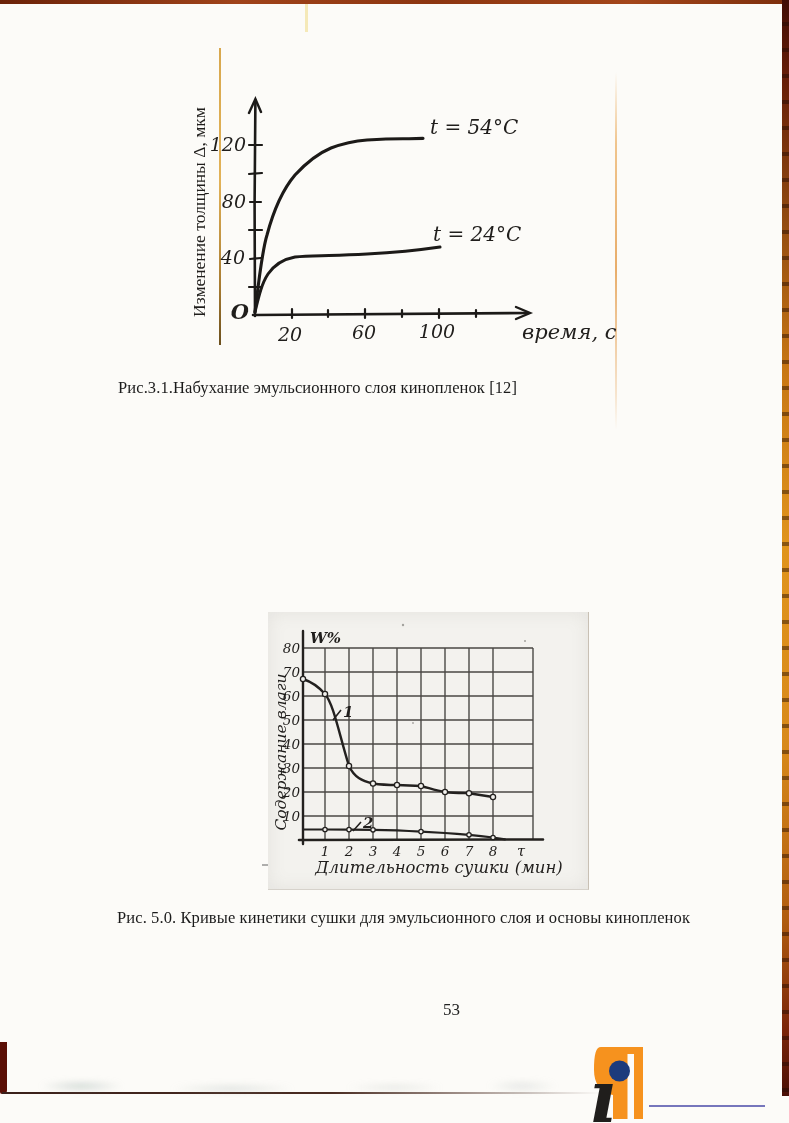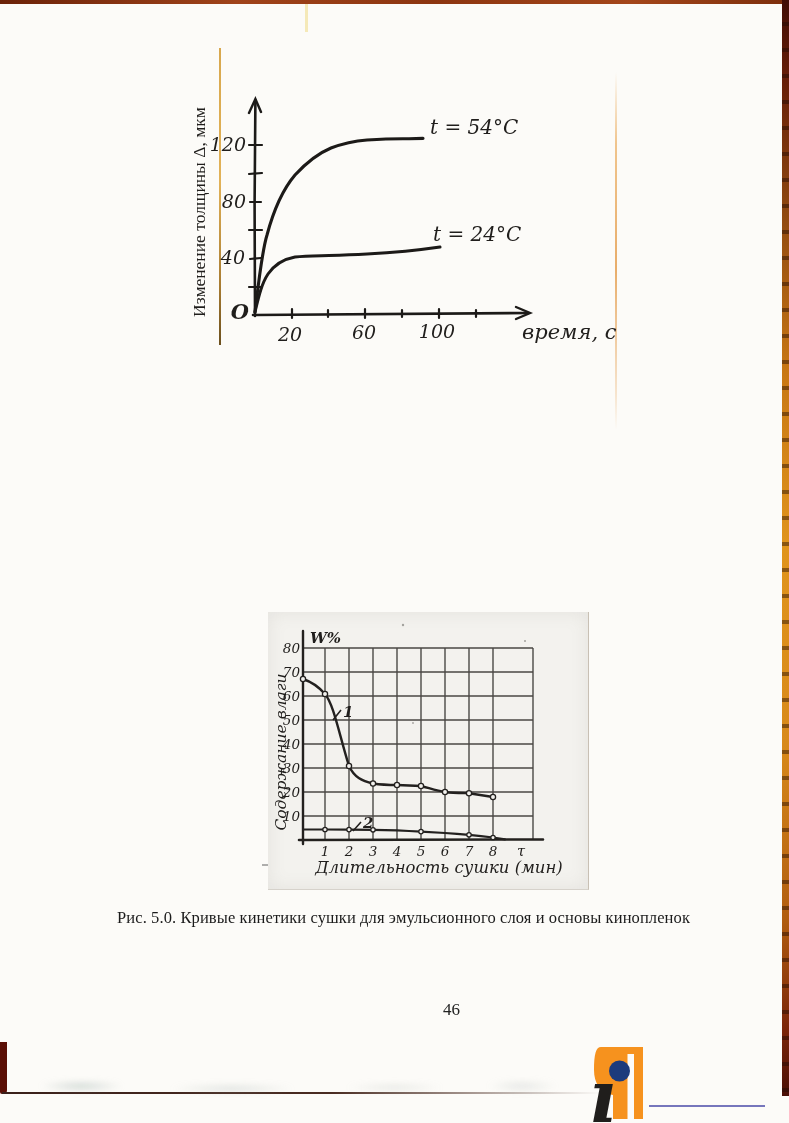--- a/index.html
+++ b/index.html
@@ -84,20 +84,21 @@
       <text x="57" y="264" font-size="21" font-weight="bold" text-anchor="middle">O</text>
       <text x="107" y="286" font-size="19" text-anchor="middle">20</text>
       <text x="181" y="284" font-size="19" text-anchor="middle">60</text>
       <text x="254" y="283" font-size="19" text-anchor="middle">100</text>
       <text x="247" y="79" font-size="20">t = 54°C</text>
       <text x="250" y="186" font-size="20">t = 24°C</text>
       <text x="339" y="284" font-size="21">время, с</text>
     </g>
   </svg>
 
+  <div class="abs caption" style="left:118px;top:378px;">Рис.3.1.Набухание эмульсионного слоя кинопленок [12]</div>
 
   <div class="abs" id="photo2-bg"></div>
   <svg class="abs" style="left:263px;top:603px;" width="335" height="295" viewBox="0 0 335 295">
 
     <g stroke="#34322e" stroke-width="1.4" opacity="0.88" fill="none">
       <path d="M62,45 V237 M86,45 V237 M110,45 V237 M134,45 V237 M158,45 V237 M182,45 V237 M206,45 V237 M230,45 V237 M270,45 V237"></path>
       <path d="M40,45 H270 M40,69 H270 M40,93 H270 M40,117 H270 M40,141 H270 M40,165 H270 M40,189 H270 M40,213 H270"></path>
     </g>
 
     <g stroke="#23211e" stroke-linecap="round" fill="none">
@@ -160,21 +161,21 @@
       <text x="258" y="253" font-size="14.5" text-anchor="middle">τ</text>
       <text x="80" y="114" font-size="15" font-weight="bold">1</text>
       <text x="100" y="225" font-size="15" font-weight="bold">2</text>
       <text x="176" y="270" font-size="16.5" text-anchor="middle">Длительность сушки (мин)</text>
       <text font-size="15.5" text-anchor="middle" transform="translate(23,149) rotate(-90)">Содержание влаги</text>
     </g>
   </svg>
 
   <div class="abs caption" style="left:117px;top:908px;">Рис. 5.0. Кривые кинетики сушки для эмульсионного слоя и основы кинопленок</div>
 
-  <div class="abs" id="page-number" style="left:443px;top:1000px;">46</div>
+  <div class="abs" id="page-number" style="left:443px;top:1000px;">53</div>
 
   <svg class="abs" style="left:592px;top:1045px;" width="185" height="78" viewBox="0 0 185 78">
     <path d="M9,2 L51,2 L51,74 L21,74 L21,50 C8,48 2,38 2,25 C2,9 4,2 9,2 Z" fill="#f6921e"></path>
     <rect x="35.5" y="9" width="6.5" height="65" fill="#fcfbf8"></rect>
     <circle cx="27.5" cy="26" r="10.5" fill="#1c3b7c"></circle>
     <text x="-3" y="77" font-size="72" font-weight="bold" font-style="italic" font-family="DejaVu Serif, serif" fill="#1c3b7c">ı</text>
     <line x1="57" y1="61" x2="173" y2="61" stroke="#4a4aa8" stroke-width="1.6"></line>
   </svg>
 
 </div>

